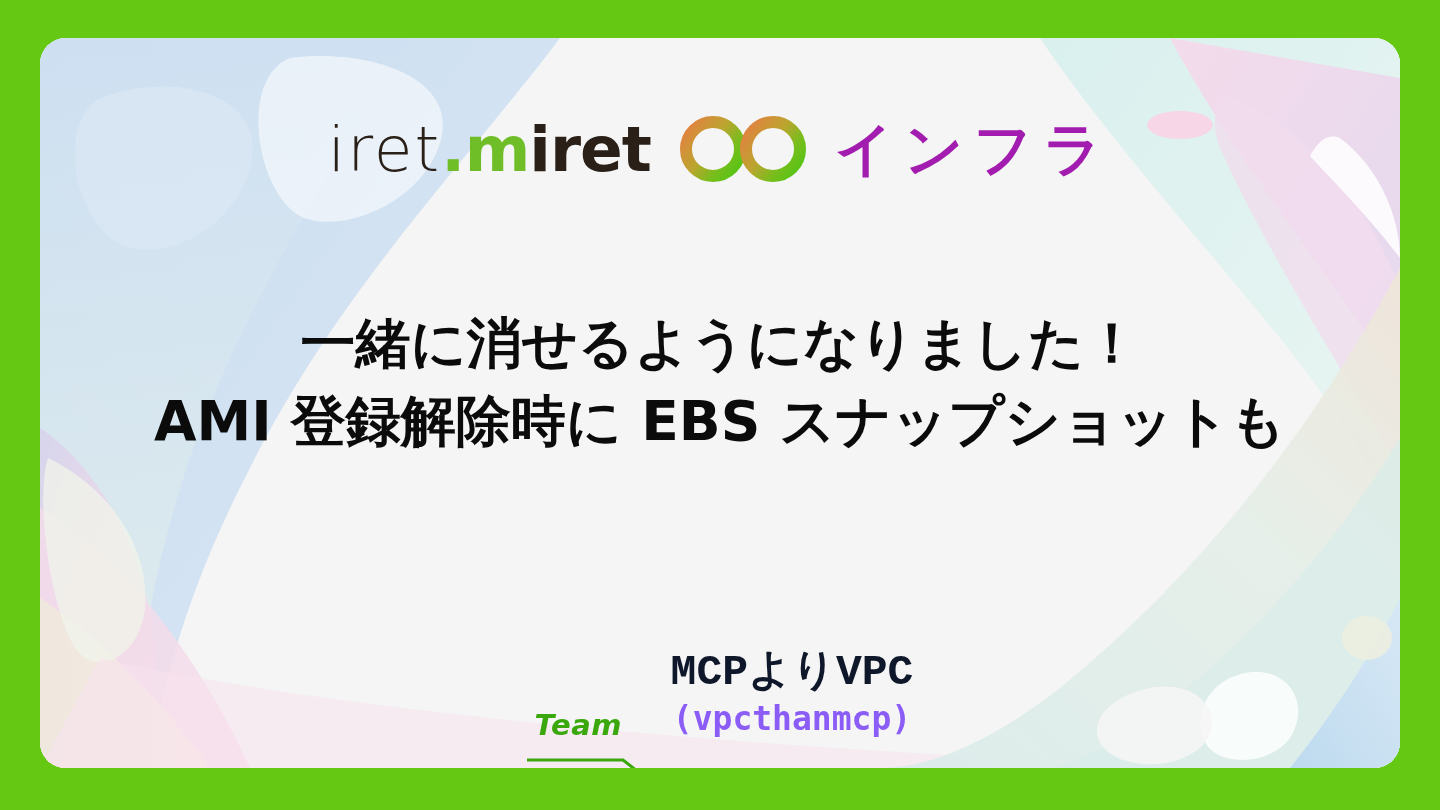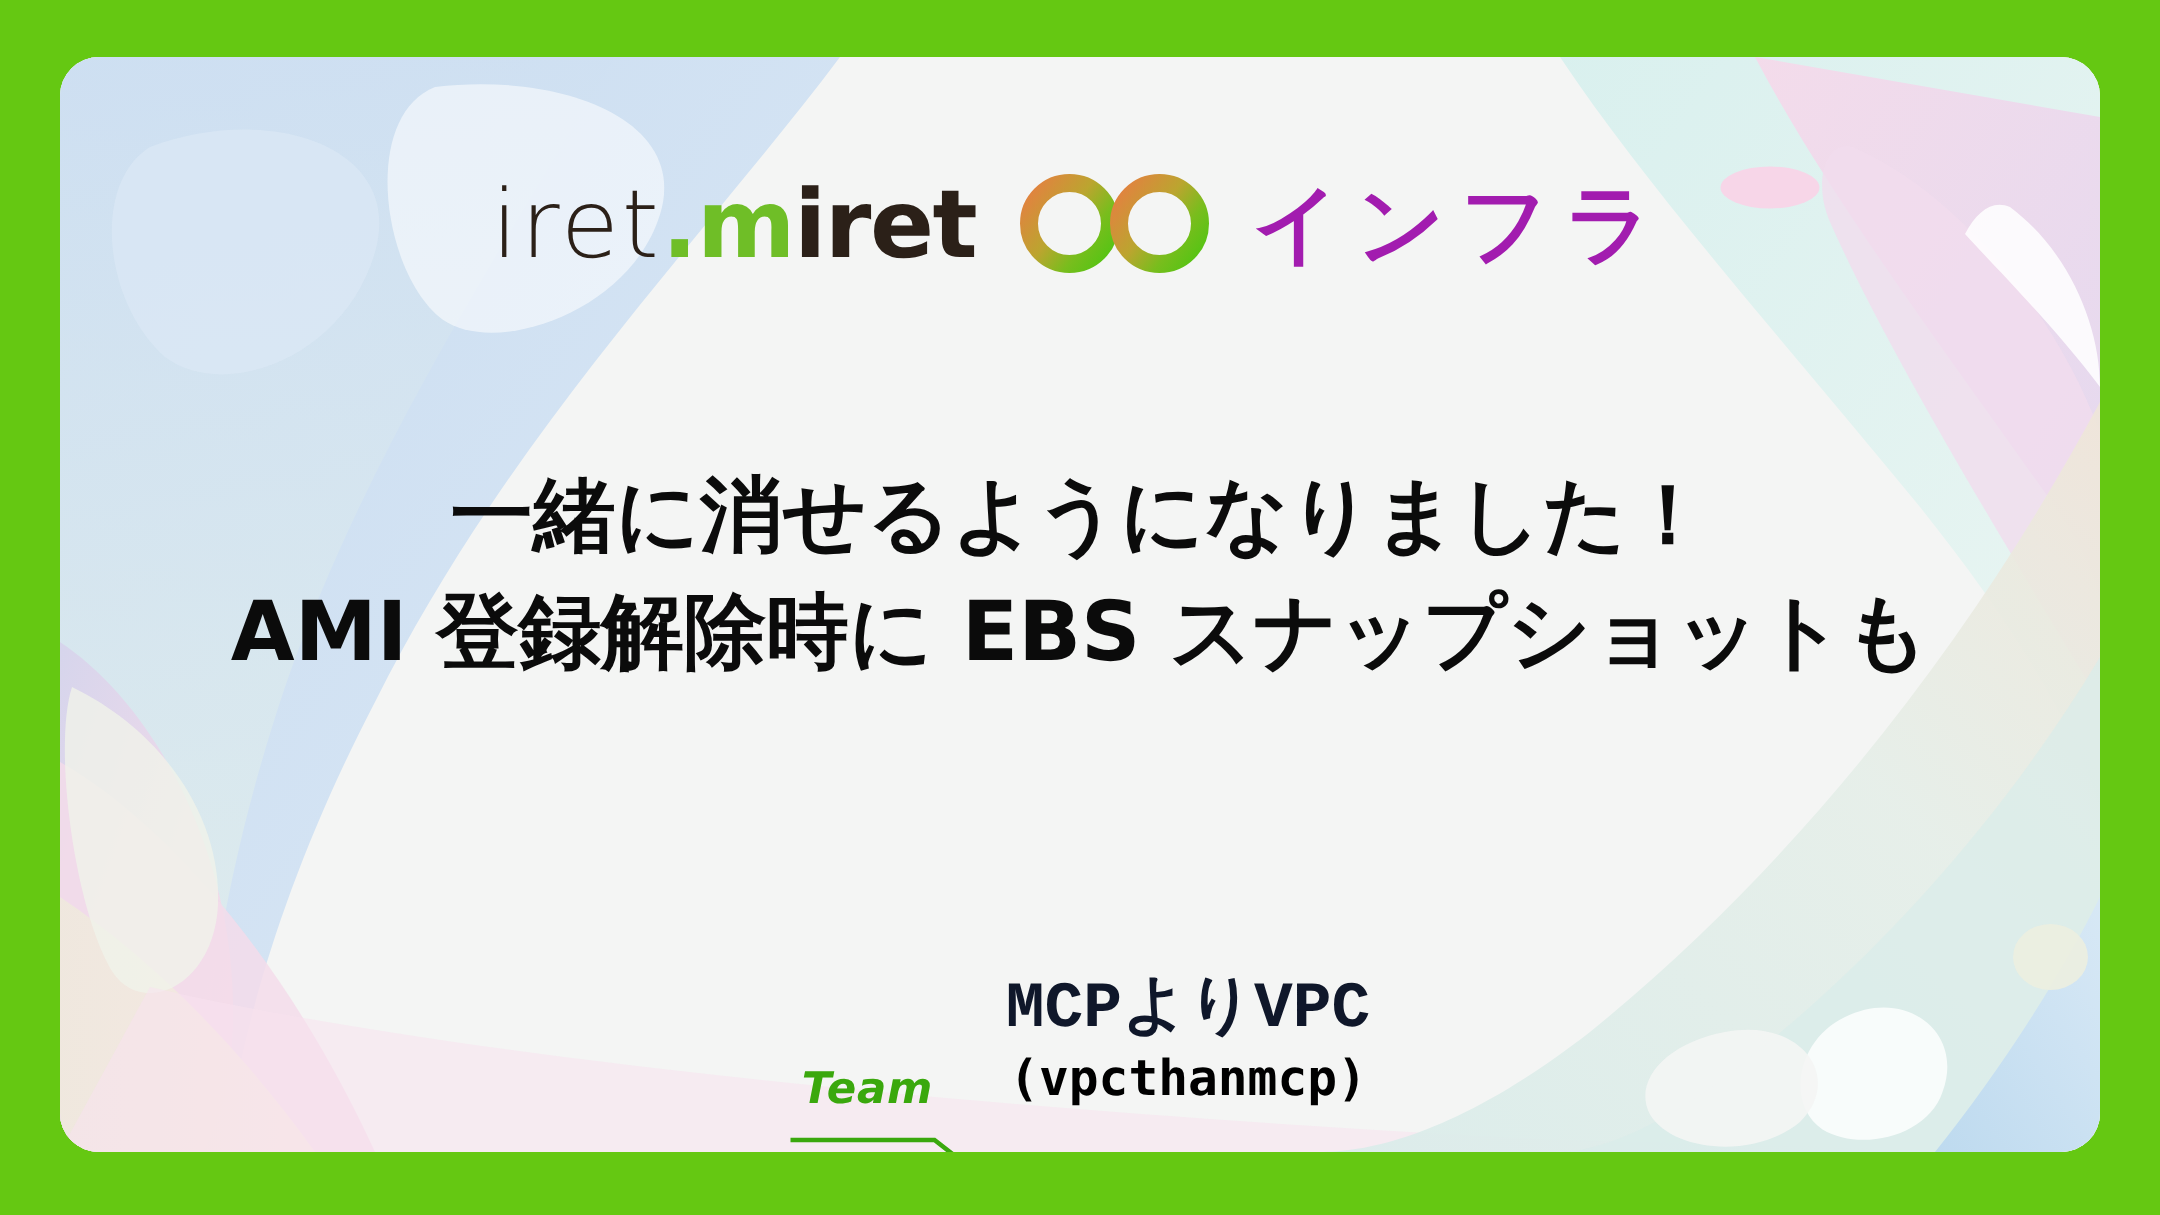--- a/index.html
+++ b/index.html
@@ -150,21 +150,21 @@
     font-size:43px;
     color:#0f172a;
     letter-spacing:0px;
     line-height:1.08;
     white-space:nowrap;
   }
   #team-name-sub {
     font-family:"DejaVu Sans Mono", monospace;
     font-weight:700;
     font-size:33px;
-    color:#000000;
+    color:#8b5cf6;
     letter-spacing:0px;
     line-height:1.25;
     white-space:nowrap;
     margin-top:2px;
   }
 </style>
 </head>
 <body>
 
 <div id="stage">

